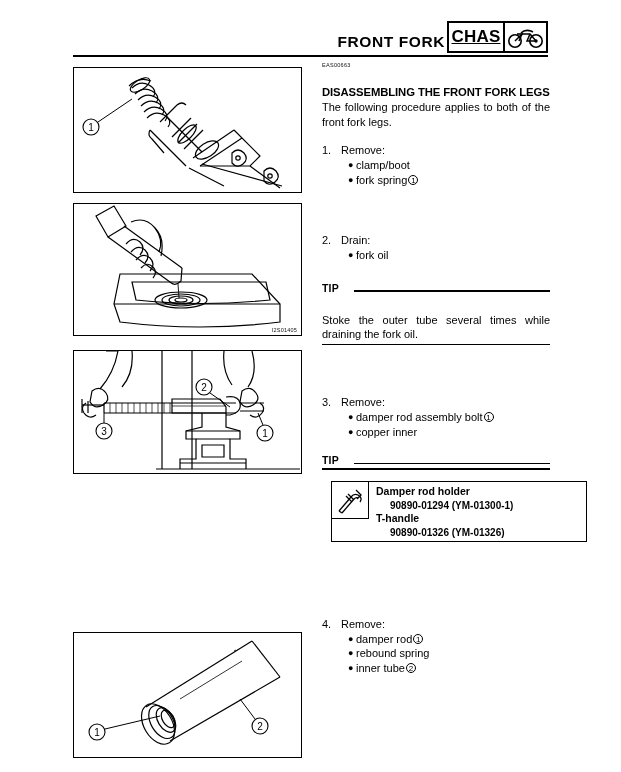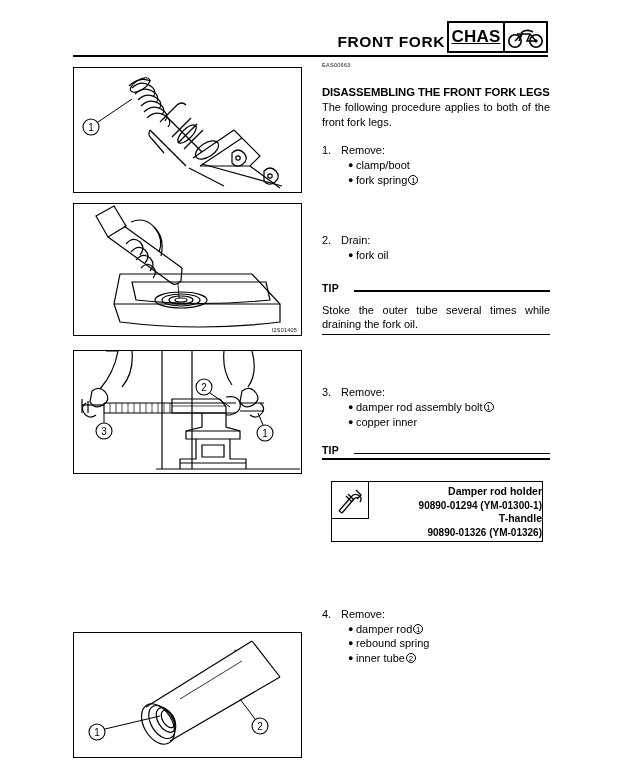--- a/index.html
+++ b/index.html
@@ -182,39 +182,38 @@
   .tip-head-rule {
     flex: 1;
     height: 1.5px;
     background: #000;
     margin-bottom: 2px;
   }
   .tip-body {
     font-size: 11px;
     line-height: 14.5px;
     text-align: justify;
-    margin: 9px 0 0 0;
+    margin: 19px 0 0 0;
   }
   .tip-foot-rule {
     height: 1.5px;
     background: #000;
     margin-top: 2px;
   }
 
   
   #tool-box {
     position: absolute;
     left: 331px;
     top: 481px;
-    width: 212px;
+    width: 256px;
     height: 61px;
     border: 1.5px solid #000;
     box-sizing: border-box;
     display: flex;
-    text-align: right;
   }
   #tool-icon-cell {
     width: 37px;
     height: 37px;
     border-right: 1.5px solid #000;
     border-bottom: 1.5px solid #000;
     box-sizing: border-box;
     display: flex;
     align-items: center;
     justify-content: center;

